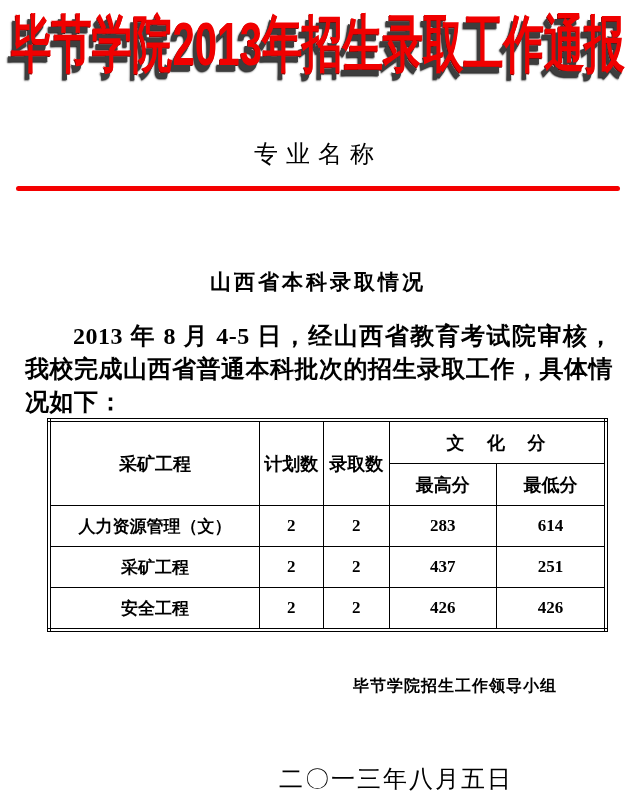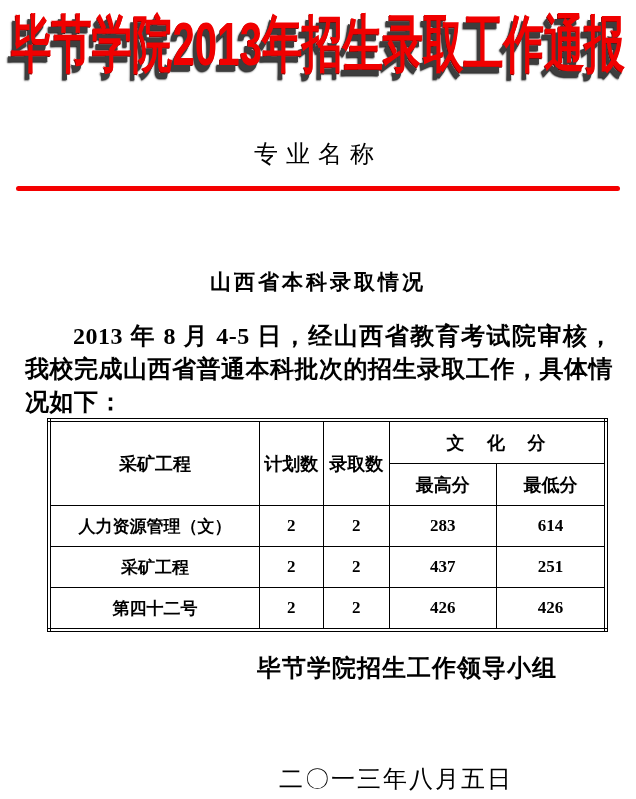--- a/index.html
+++ b/index.html
@@ -107,23 +107,23 @@
   }
   table.score-table th { font-size: 18px; }
   table.score-table td { font-size: 17px; }
   .hdr-sub { height: 41px; }
   .culture-cell { word-spacing: 14px; letter-spacing: 2px; }
   .data-row td { height: 40px; }
 
   
   .signature {
     position: absolute;
-    top: 652px;
+    top: 676px;
     right: 79px;
-    font-size: 24px;
+    font-size: 16px;
     font-weight: 700;
     letter-spacing: 1px;
   }
   .doc-date {
     position: absolute;
     top: 763px;
     right: 123px;
     font-size: 24px;
     font-weight: 400;
     letter-spacing: 2px;
@@ -172,21 +172,21 @@
         <td>614</td>
       </tr>
       <tr class="data-row">
         <td>采矿工程</td>
         <td>2</td>
         <td>2</td>
         <td>437</td>
         <td>251</td>
       </tr>
       <tr class="data-row">
-        <td>第四十二号</td>
+        <td>安全工程</td>
         <td>2</td>
         <td>2</td>
         <td>426</td>
         <td>426</td>
       </tr>
     </tbody>
   </table>
 </div>
 
 <div class="signature">毕节学院招生工作领导小组</div>

